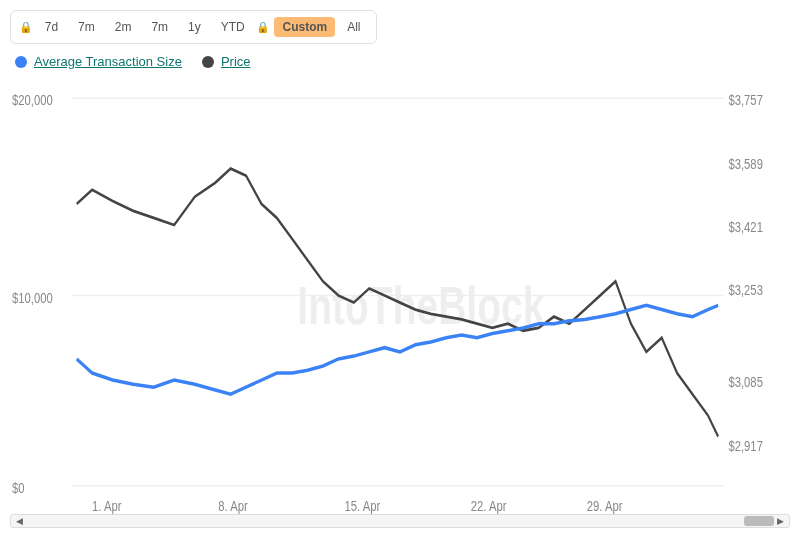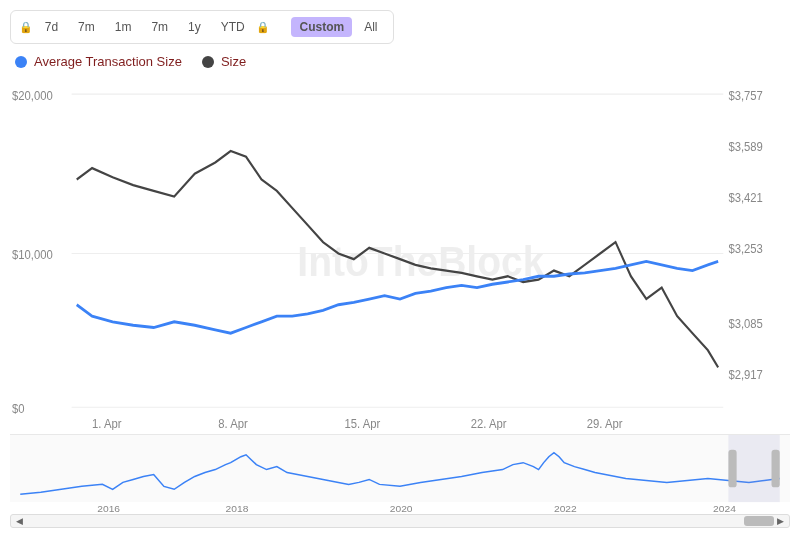--- a/index.html
+++ b/index.html
@@ -32,42 +32,42 @@
     .time-btn {
       padding: 3px 8px;
       font-size: 12px;
       color: #555;
       cursor: pointer;
       border-radius: 4px;
       border: none;
       background: none;
     }
     .time-btn.active {
-      background: #c4b5fd;
+      background: #fdba74;
       font-weight: 600;
-      margin-left: 17px;
     }
     .lock-icon {
       font-size: 11px;
       color: #999;
     }
     
     .legend {
       display: flex;
       align-items: center;
       gap: 20px;
       margin-bottom: 8px;
       padding-left: 5px;
     }
     .legend-item {
       display: flex;
       align-items: center;
       gap: 7px;
       font-size: 13px;
-      color: #7f1d1d;
+      color: #0f766e;
+      text-decoration: underline;
     }
     .legend-dot {
       width: 12px;
       height: 12px;
       border-radius: 50%;
     }
     .legend-dot.blue { background: #3b82f6; }
     .legend-dot.dark { background: #444; }
     
     .chart-wrapper {
@@ -133,37 +133,37 @@
   </style>
 </head>
 <body>
 
 <div class="container">
 
   <div class="time-range-bar">
     <span class="lock-icon">🔒</span>
     <button class="time-btn">7d</button>
     <button class="time-btn">7m</button>
-    <button class="time-btn">1m</button>
+    <button class="time-btn">2m</button>
     <button class="time-btn">7m</button>
     <button class="time-btn">1y</button>
     <button class="time-btn">YTD</button>
     <span class="lock-icon">🔒</span>
     <button class="time-btn active">Custom</button>
     <button class="time-btn">All</button>
   </div>
 
   <div class="legend">
     <div class="legend-item">
       <div class="legend-dot blue"></div>
       <span>Average Transaction Size</span>
     </div>
     <div class="legend-item">
       <div class="legend-dot dark"></div>
-      <span>Size</span>
+      <span>Price</span>
     </div>
   </div>
 
   <div class="chart-wrapper">
 
     <div class="main-chart-container">
       <svg class="main-chart-svg" viewBox="0 0 760 310" preserveAspectRatio="none">
 
         <text x="280" y="175" font-size="38" fill="#e8e8e8" font-weight="bold" font-family="sans-serif" opacity="0.7">IntoTheBlock</text>
 
@@ -271,104 +271,20 @@
             620,162
             635,165
             650,168
             665,170
             680,165
             690,162
           "></polyline>
       </svg>
     </div>
 
-    <div class="mini-chart-container">
-      <svg class="mini-chart-svg" viewBox="0 0 760 80" preserveAspectRatio="none">
-
-        <rect x="0" y="0" width="760" height="68" fill="#fafafa"></rect>
-
-        <polyline fill="none" stroke="#3b82f6" stroke-width="1.5" points="
-            10,60
-            30,58
-            50,55
-            70,52
-            90,50
-            100,55
-            110,48
-            120,45
-            130,42
-            140,40
-            150,52
-            160,55
-            170,48
-            180,42
-            190,38
-            200,35
-            210,30
-            215,28
-            220,25
-            225,22
-            230,20
-            235,25
-            240,30
-            250,35
-            260,32
-            270,38
-            280,40
-            290,42
-            300,44
-            310,46
-            320,48
-            330,50
-            340,48
-            350,45
-            360,50
-            380,52
-            400,48
-            420,45
-            440,42
-            460,38
-            480,35
-            490,30
-            500,28
-            510,32
-            515,35
-            520,28
-            525,22
-            530,18
-            535,22
-            540,28
-            550,32
-            560,35
-            570,38
-            580,40
-            590,42
-            600,44
-            620,46
-            640,48
-            660,46
-            680,44
-            700,46
-            720,48
-            735,46
-            750,44
-          "></polyline>
-
-        <text x="85" y="78" font-size="10" fill="#888">2016</text>
-        <text x="210" y="78" font-size="10" fill="#888">2018</text>
-        <text x="370" y="78" font-size="10" fill="#888">2020</text>
-        <text x="530" y="78" font-size="10" fill="#888">2022</text>
-        <text x="685" y="78" font-size="10" fill="#888">2024</text>
-
-        <rect x="700" y="0" width="50" height="68" fill="rgba(150,150,200,0.15)"></rect>
-
-        <rect x="700" y="15" width="8" height="38" rx="3" fill="#bbb"></rect>
-        <rect x="742" y="15" width="8" height="38" rx="3" fill="#bbb"></rect>
-      </svg>
-    </div>
 
     <div class="scroll-bar-container">
       <span class="scroll-arrow left">◀</span>
       <div class="scroll-track">
         <div class="scroll-thumb"></div>
       </div>
       <span class="scroll-arrow right">▶</span>
     </div>
   </div>
 </div>

